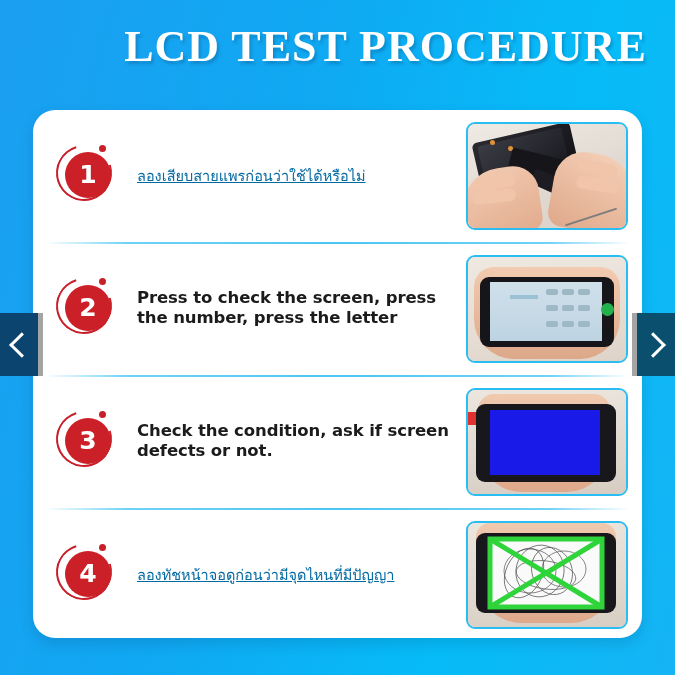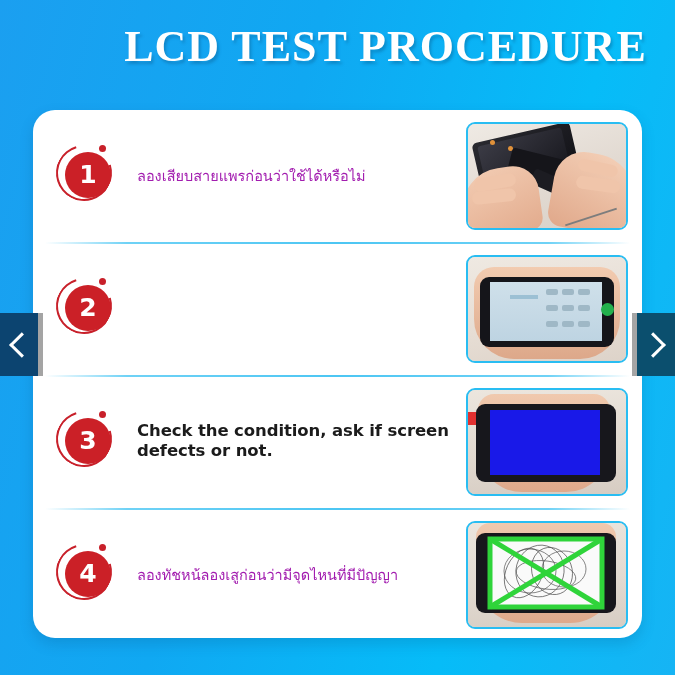--- a/index.html
+++ b/index.html
@@ -131,24 +131,25 @@
   }
   .head-en {
     color: #1b1b1b;
     font-weight: bold;
     font-size: 16.5px;
     line-height: 1.16;
     letter-spacing: -0.1px;
     margin: 0 0 3px 0;
   }
   .sub-th {
-    color: #a21caf;
+    color: #0369a1;
     font-size: 14.5px;
     line-height: 1.25;
     margin: 0;
+    text-decoration: underline;
   }
   
   .thumb {
     position: relative;
     flex: 0 0 auto;
     width: 158px;
     height: 104px;
     margin-right: 14px;
     border: 2px solid #29bdf2;
     border-radius: 9px;
@@ -265,20 +266,21 @@
       </div>
       <div class="divider div-0"></div>
 
       <div class="row row-1">
         <div class="badge-wrap">
           <div class="badge-ring"></div>
           <div class="badge-dot"></div>
           <div class="badge-circle">2</div>
         </div>
         <div class="text-block">
+          <p class="head-en">Press to check the screen, press the number, press the letter</p>
         </div>
         <div class="thumb">
           <div class="thumb-inner">
             <div class="p2-bg"></div>
             <div class="p2-hand"></div>
             <div class="p2-phone"></div>
             <div class="p2-screen"></div>
             <div class="p2-bar"></div>
             <div class="p2-key" style="left:78px;top:32px;"></div>
             <div class="p2-key" style="left:94px;top:32px;"></div>
@@ -316,21 +318,21 @@
       </div>
       <div class="divider div-2"></div>
 
       <div class="row row-3">
         <div class="badge-wrap">
           <div class="badge-ring"></div>
           <div class="badge-dot"></div>
           <div class="badge-circle">4</div>
         </div>
         <div class="text-block">
-          <p class="sub-th">ลองทัชหน้ลองเสูก่อนว่ามีจุดไหนที่มีปัญญา</p>
+          <p class="sub-th">ลองทัชหน้าจอดูก่อนว่ามีจุดไหนที่มีปัญญา</p>
         </div>
         <div class="thumb">
           <div class="thumb-inner">
             <div class="p4-bg"></div>
             <div class="p4-hand"></div>
             <div class="p4-phone"></div>
             <div class="p4-white"></div>
             <svg width="158" height="104" viewBox="0 0 158 104" style="position:absolute;left:0;top:0;">
               <g stroke="#2a2a2a" stroke-width="0.7" fill="none" opacity="0.8">
                 <ellipse cx="62" cy="48" rx="26" ry="22"></ellipse>

